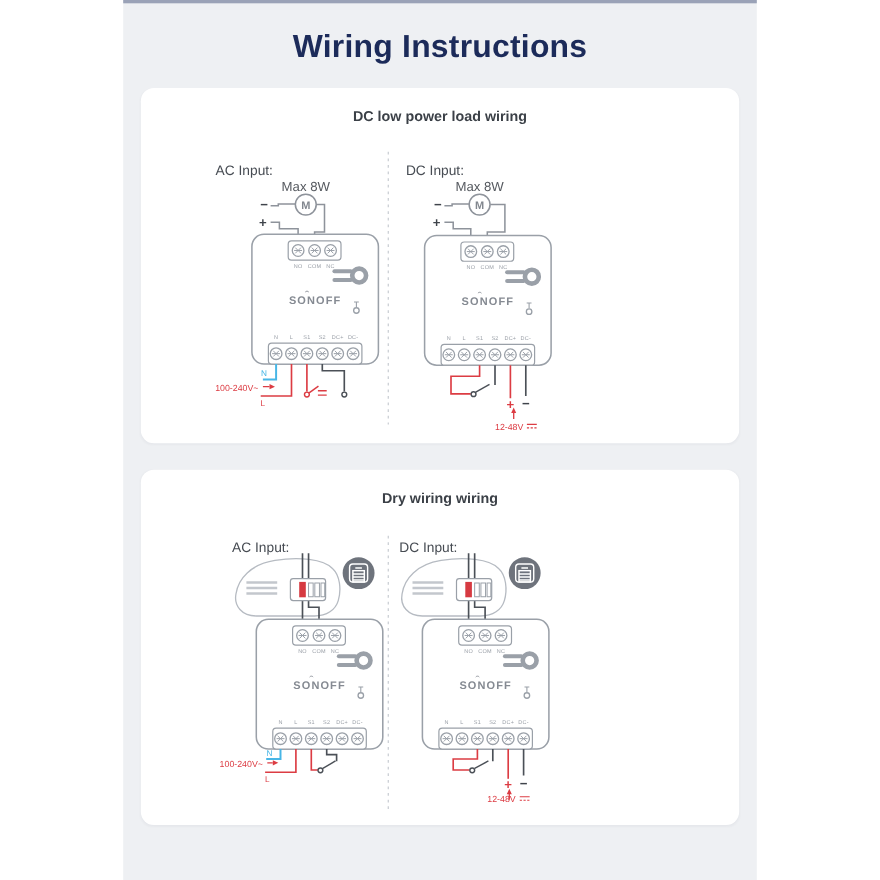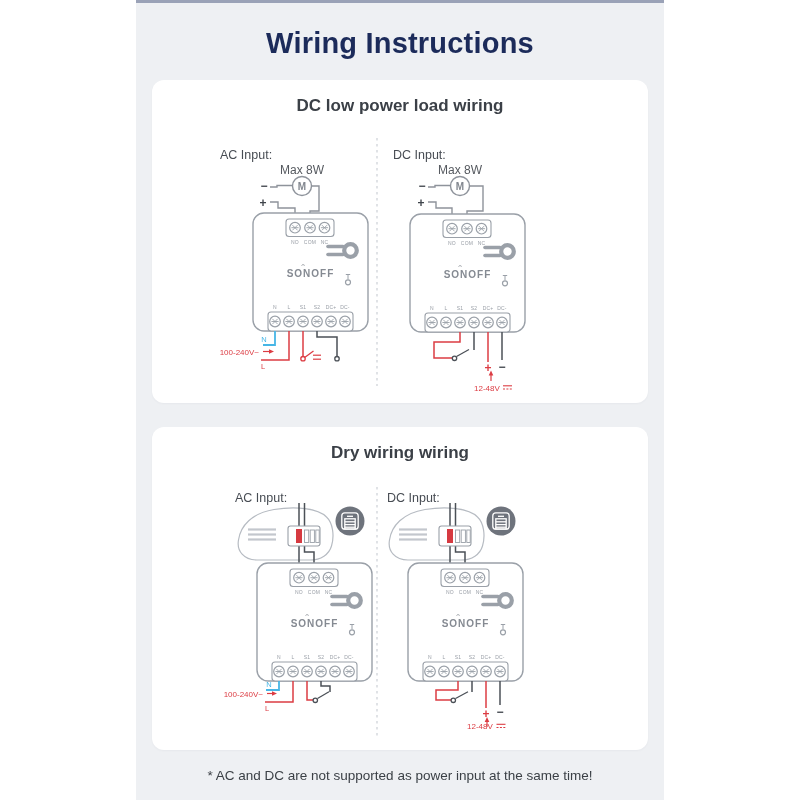--- a/index.html
+++ b/index.html
@@ -1,24 +1,24 @@
 <!DOCTYPE html>
 <html><head>
 <meta charset="utf-8">
 <style>
   html,body{margin:0;padding:0;background:#ffffff;}
   body{width:800px;height:800px;font-family:"Liberation Sans",sans-serif;}
-  .page{width:528px;height:800px;margin:0 auto;background:#eef0f3;box-sizing:border-box;position:relative;}
+  .page{width:576px;height:800px;margin:0 auto;background:#eef0f3;box-sizing:border-box;position:relative;}
   .top-bar{height:3px;background:#9aa2b7;}
   h1{margin:0;padding-top:22px;font-size:29px;line-height:36px;font-weight:bold;
      color:#1c2b5a;text-align:center;letter-spacing:.2px;}
   .card{margin:0 16px;background:#ffffff;border-radius:12px;box-shadow:0 1px 2px rgba(40,50,70,.04);}
   .card-1{margin-top:19px;}
   .card-2{margin-top:24px;}
-  .card h2{margin:0;padding-top:16px;font-size:17px;line-height:19px;font-weight:bold;
+  .card h2{margin:0;padding-top:16px;font-size:13px;line-height:19px;font-weight:bold;
      color:#3b4047;text-align:center;}
   .card svg{display:block;}
   svg{font-family:"Liberation Sans",sans-serif;}
   .footnote{margin:17px 0 0 0;font-size:13.5px;line-height:18px;color:#3b4046;text-align:center;}
   
   .t-input{font-size:12.5px;fill:#474c53;}
   .t-max{font-size:12px;fill:#55595f;}
   .t-motor{font-size:10px;font-weight:bold;fill:#82878f;}
   .t-pm{font-size:12px;font-weight:bold;fill:#3f444b;}
   .t-pm-red{font-size:12px;font-weight:bold;fill:#dc3c43;}
@@ -261,14 +261,13 @@
         </g>
         <text class="t-supply" x="487" y="729">12-48V</text>
         <g stroke="#dc3c43" stroke-width="1.1">
           <line x1="516.5" y1="724.3" x2="525.5" y2="724.3"></line>
           <line x1="516.5" y1="727.5" x2="525.5" y2="727.5" stroke-dasharray="2 1.4"></line>
         </g>
       </g>
     </svg>
   </section>
 
-  <p class="footnote">* AC and DC are not supported as power input at the same time!</p>
 </div>
 
 </body></html>

